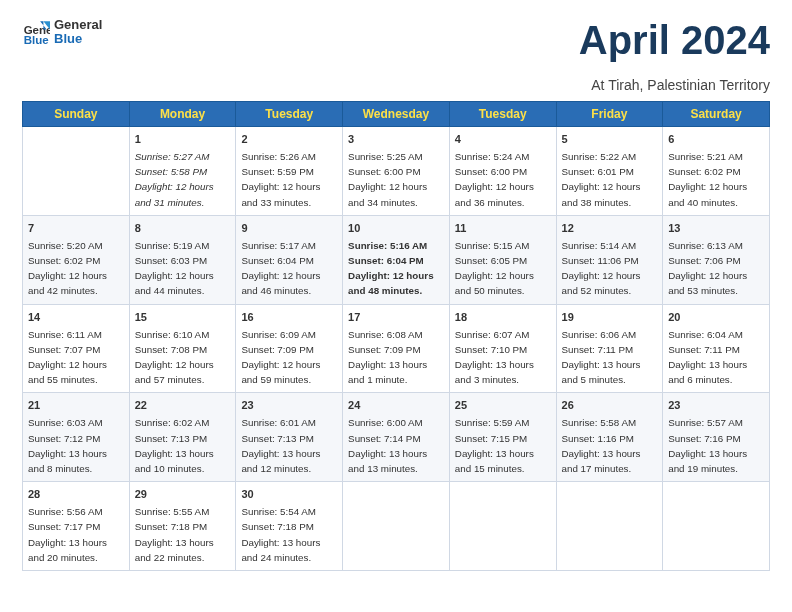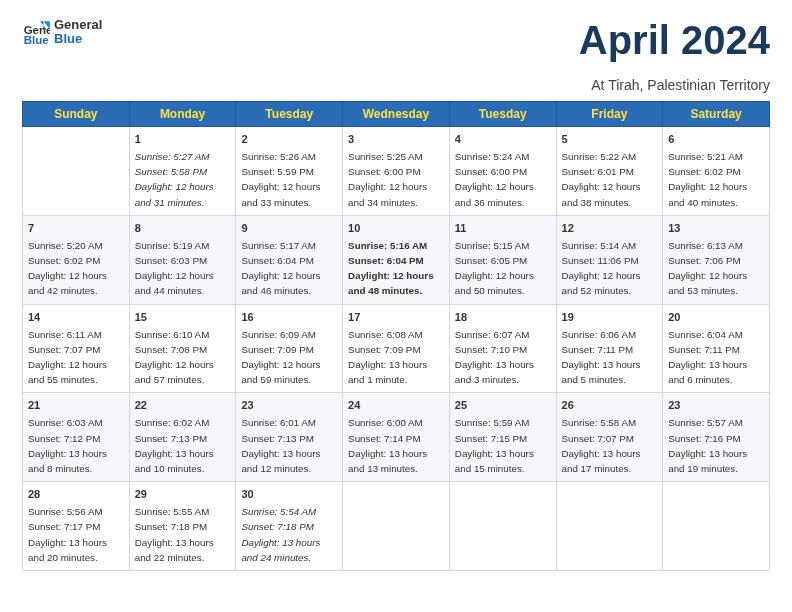--- a/index.html
+++ b/index.html
@@ -221,38 +221,38 @@
 and 12 minutes.</span></td>
           <td><span class="day-num">24</span><span class="day-info" style="white-space: pre-line; text-align: right;">Sunrise: 6:00 AM
 Sunset: 7:14 PM
 Daylight: 13 hours
 and 13 minutes.</span></td>
           <td><span class="day-num">25</span><span class="day-info" style="white-space: pre-line; text-align: right;">Sunrise: 5:59 AM
 Sunset: 7:15 PM
 Daylight: 13 hours
 and 15 minutes.</span></td>
           <td><span class="day-num">26</span><span class="day-info" style="white-space: pre-line;">Sunrise: 5:58 AM
-Sunset: 7:07 PM
+Sunset: 1:16 PM
 Daylight: 13 hours
 and 17 minutes.</span></td>
           <td><span class="day-num">23</span><span class="day-info" style="white-space: pre-line;">Sunrise: 5:57 AM
 Sunset: 7:16 PM
 Daylight: 13 hours
 and 19 minutes.</span></td>
         </tr>
         <tr>
           <td><span class="day-num">28</span><span class="day-info" style="white-space: pre-line;">Sunrise: 5:56 AM
 Sunset: 7:17 PM
 Daylight: 13 hours
 and 20 minutes.</span></td>
           <td><span class="day-num">29</span><span class="day-info" style="white-space: pre-line;">Sunrise: 5:55 AM
 Sunset: 7:18 PM
 Daylight: 13 hours
 and 22 minutes.</span></td>
-          <td><span class="day-num">30</span><span class="day-info" style="white-space: pre-line; font-style: italic;">Sunrise: 5:54 AM
+          <td><span class="day-num">30</span><span class="day-info" style="white-space: pre-line;">Sunrise: 5:54 AM
 Sunset: 7:18 PM
 Daylight: 13 hours
 and 24 minutes.</span></td>
           <td></td>
           <td></td>
           <td></td>
           <td></td>
         </tr>
       </tbody>
   </table>

